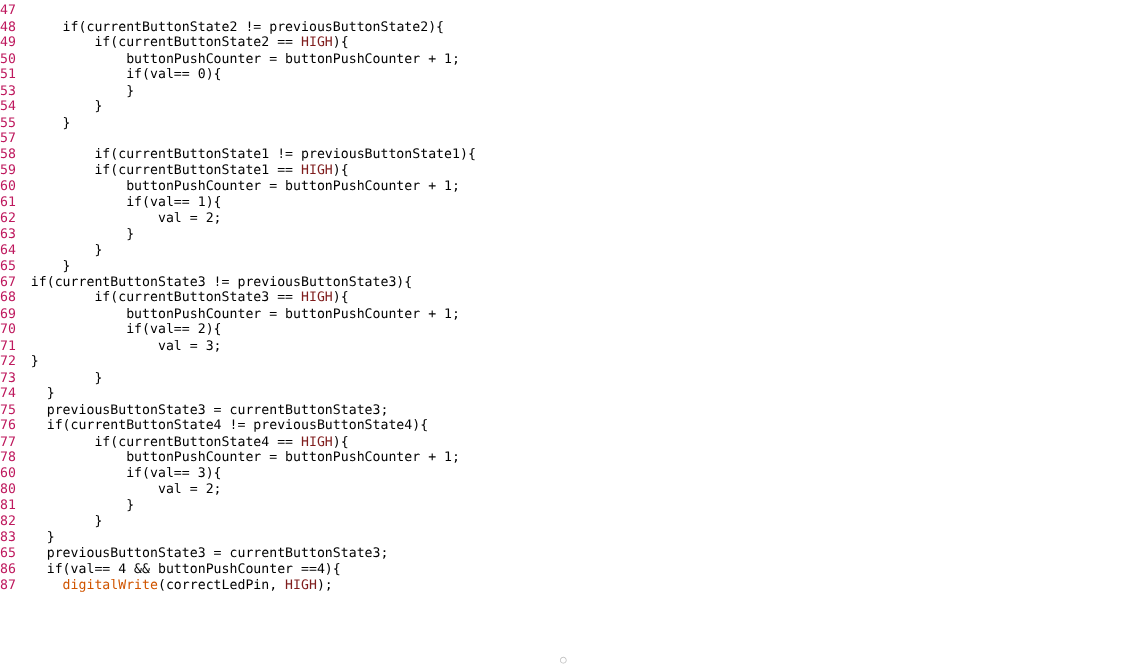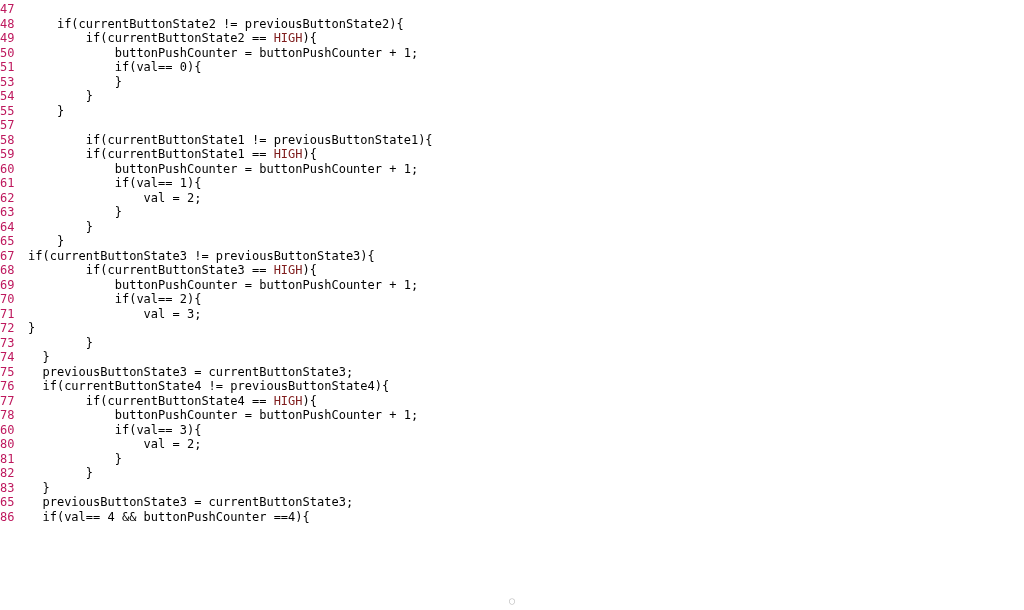--- a/index.html
+++ b/index.html
@@ -79,14 +79,15 @@
     <div class="line"><div class="gutter">76</div><div class="code"><span>  </span><span>if</span><span>(currentButtonState4 != previousButtonState4){</span></div></div>
     <div class="line"><div class="gutter">77</div><div class="code"><span>        </span><span>if</span><span>(currentButtonState4 == </span><span class="kw">HIGH</span><span>){</span></div></div>
     <div class="line"><div class="gutter">78</div><div class="code"><span>            </span><span>buttonPushCounter = buttonPushCounter + 1;</span></div></div>
     <div class="line"><div class="gutter">60</div><div class="code"><span>            </span><span>if</span><span>(val== 3){</span></div></div>
     <div class="line"><div class="gutter">80</div><div class="code"><span>                </span><span>val = 2;</span></div></div>
     <div class="line"><div class="gutter">81</div><div class="code"><span>            </span><span>}</span></div></div>
     <div class="line"><div class="gutter">82</div><div class="code"><span>        </span><span>}</span></div></div>
     <div class="line"><div class="gutter">83</div><div class="code"><span>  </span><span>}</span></div></div>
     <div class="line"><div class="gutter">65</div><div class="code"><span>  </span><span>previousButtonState3 = currentButtonState3;</span></div></div>
     <div class="line"><div class="gutter">86</div><div class="code"><span>  </span><span>if</span><span>(val== 4 &amp;&amp; buttonPushCounter ==4){</span></div></div>
+    <div class="line"><div class="gutter">87</div><div class="code"><span>    </span><span class="fn">digitalWrite</span><span>(correctLedPin, </span><span class="kw">HIGH</span><span>);</span></div></div>
   </div>
 <div class="footer-dot">○</div>
 
 </body></html>

